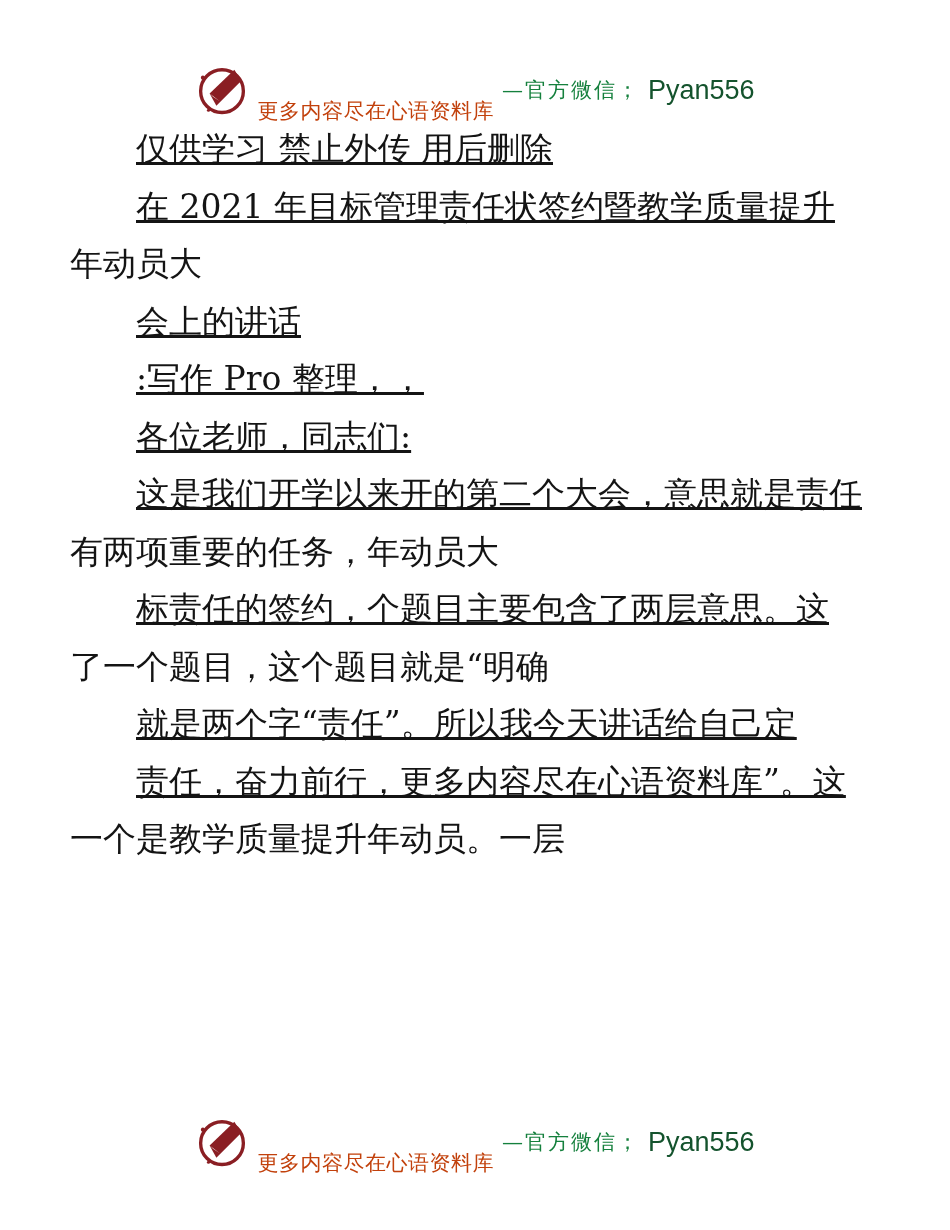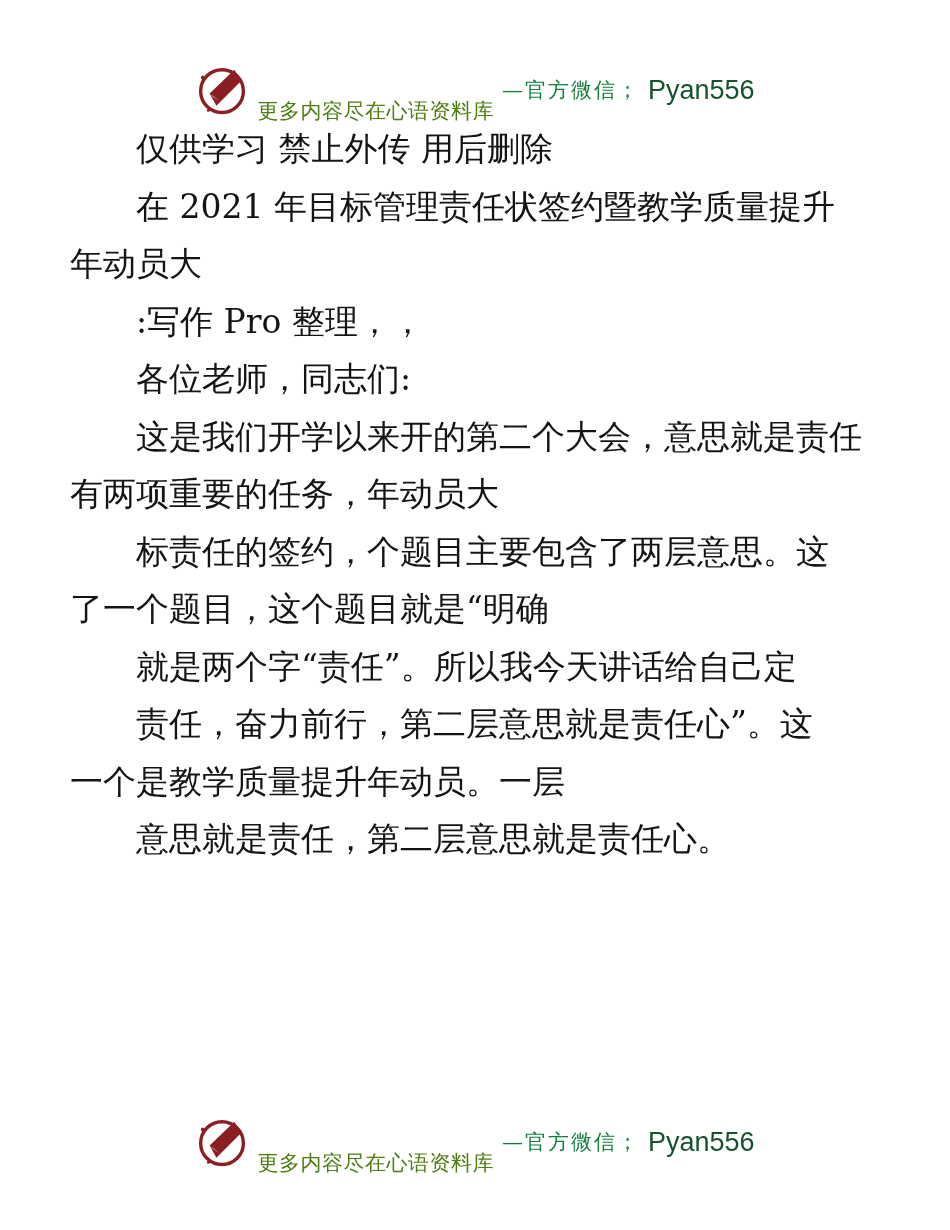--- a/index.html
+++ b/index.html
@@ -28,21 +28,21 @@
   }
   .watermark.header { top: 60px; height: 60px; }
   .watermark.footer { top: 1112px; height: 60px; }
   .logo {
     width: 54px;
     height: 56px;
     flex: 0 0 auto;
   }
   .brand-text {
     font-size: 21px;
-    color: #4d7c0f;
+    color: #c2410c;
     letter-spacing: 0.5px;
     margin-top: 42px;
   }
   .wechat-label {
     font-size: 21px;
     color: #15803d;
     letter-spacing: 2px;
   }
   .wechat-id {
     font-family: "Liberation Sans", sans-serif;
@@ -57,20 +57,21 @@
     width: 780px;
     color: #141414;
     font-size: 33px;
     line-height: 57.5px;
   }
   .line {
     white-space: nowrap;
   }
   .line.indent {
     padding-left: 66px;
+    text-decoration: underline;
   }
 </style>
 </head>
 <body>
 
 <div class="page">
 
   <div class="watermark header">
     <svg class="logo" viewBox="0 0 48 48">
       <circle cx="24" cy="25" r="19" fill="none" stroke="#8a1e23" stroke-width="3"></circle>
@@ -81,30 +82,30 @@
     </svg>
     <span class="brand-text">更多内容尽在心语资料库</span>
     <span class="wechat-label">—官方微信；</span>
     <span class="wechat-id">Pyan556</span>
   </div>
 
   <div class="doc-body">
     <div class="line indent">仅供学习 禁止外传 用后删除</div>
     <div class="line indent">在 2021 年目标管理责任状签约暨教学质量提升</div>
     <div class="line">年动员大</div>
+    <div class="line indent">会上的讲话</div>
     <div class="line indent">:写作 Pro 整理，，</div>
     <div class="line indent">各位老师，同志们:</div>
     <div class="line indent">这是我们开学以来开的第二个大会，意思就是责任</div>
     <div class="line">有两项重要的任务，年动员大</div>
     <div class="line indent">标责任的签约，个题目主要包含了两层意思。这</div>
     <div class="line">了一个题目，这个题目就是“明确</div>
     <div class="line indent">就是两个字“责任”。所以我今天讲话给自己定</div>
-    <div class="line indent">责任，奋力前行，第二层意思就是责任心”。这</div>
+    <div class="line indent">责任，奋力前行，更多内容尽在心语资料库”。这</div>
     <div class="line">一个是教学质量提升年动员。一层</div>
-    <div class="line indent">意思就是责任，第二层意思就是责任心。</div>
   </div>
 
   <div class="watermark footer">
     <svg class="logo" viewBox="0 0 48 48">
       <circle cx="24" cy="25" r="19" fill="none" stroke="#8a1e23" stroke-width="3"></circle>
       <path d="M35 6 L13 27 L19 38 L41 16 Z" fill="#8a1e23"></path>
       <path d="M16 30 L22 34 L13 27 Z" fill="#ffffff"></path>
       <circle cx="7" cy="13" r="1.8" fill="#8a1e23"></circle>
       <circle cx="12" cy="42" r="1.4" fill="#8a1e23"></circle>
     </svg>

